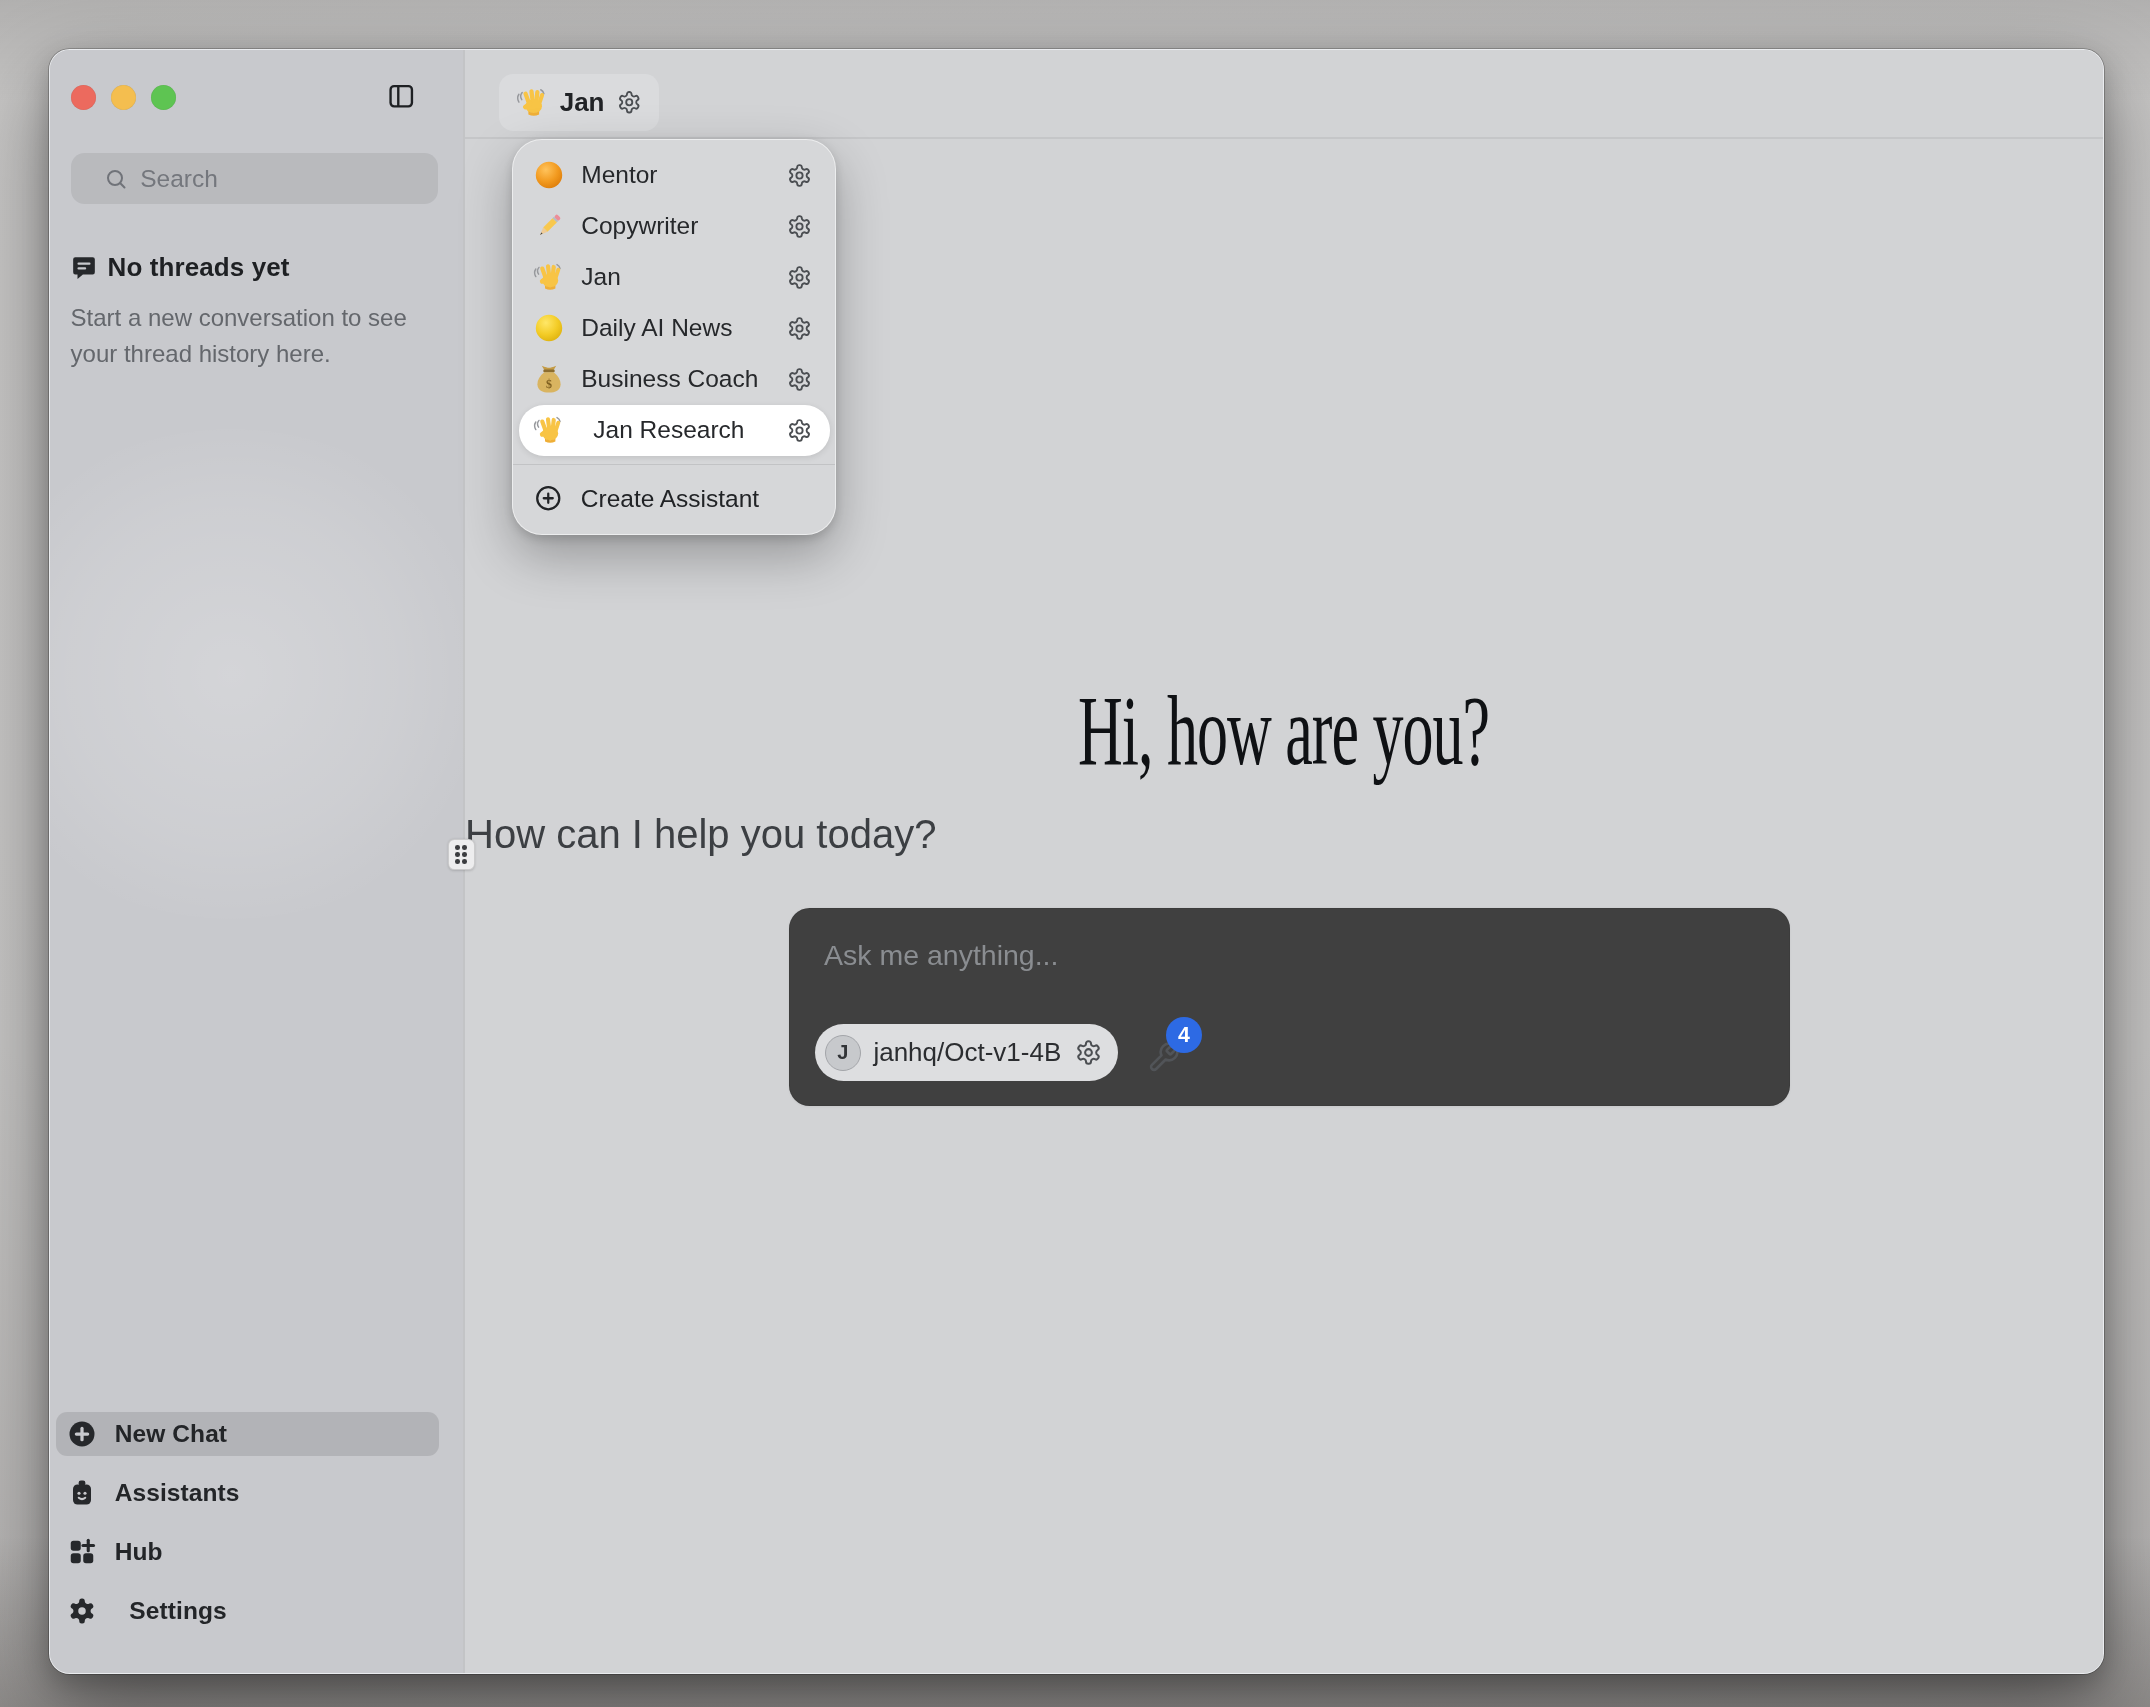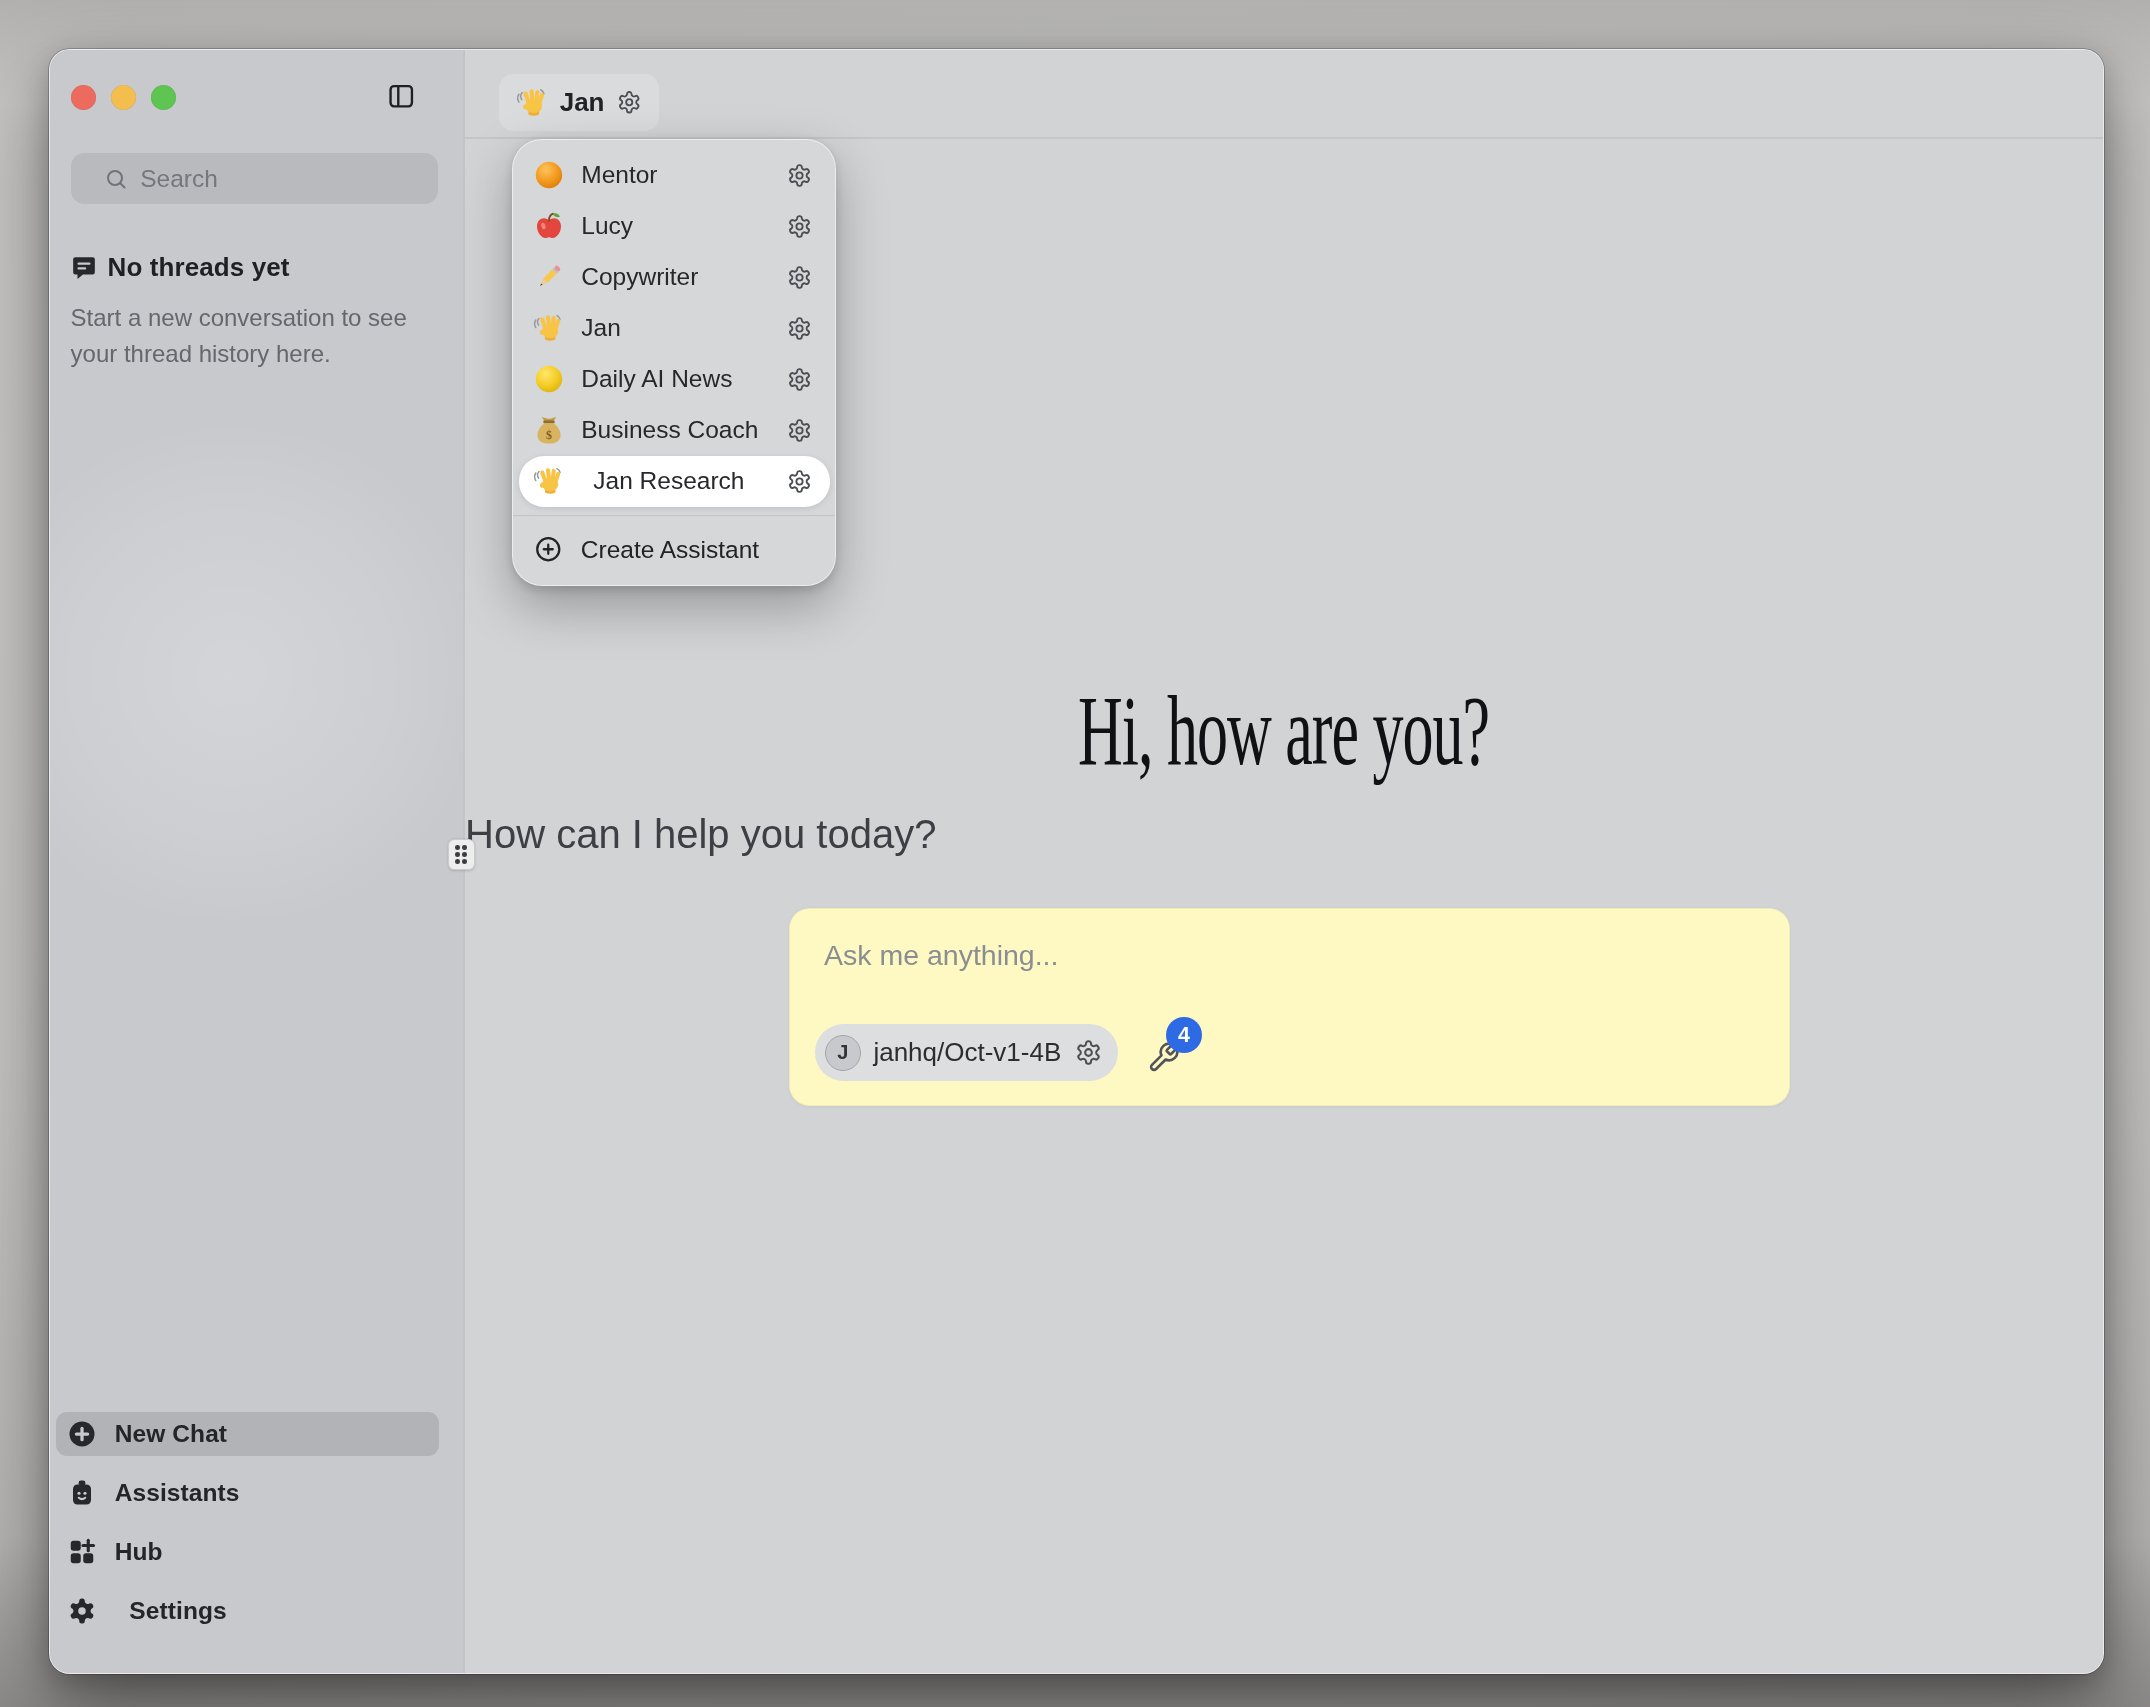--- a/index.html
+++ b/index.html
@@ -73,21 +73,21 @@
   .menu-create span{font-size:24.5px;font-weight:500;color:#212326;margin-left:18px;}
 
   
   .greeting{position:absolute;left:0;right:0;top:629px;text-align:center;line-height:103px;white-space:nowrap;}
   .greeting .inner{display:inline-block;font-family:"Liberation Serif","DejaVu Serif",serif;font-size:100px;font-weight:500;
     color:#0F1114;transform:scaleX(0.62);transform-origin:50% 50%;letter-spacing:-1.6px;}
   .subtitle{position:absolute;left:0;right:0;top:762px;text-align:left;font-size:40px;color:#3C3F43;}
 
   
   .composer{position:absolute;left:324px;top:858px;width:1001px;height:198px;box-sizing:border-box;border-radius:20.6px;
-    background:#fef9c3;border:1.6px solid rgba(0,0,0,0.055);box-shadow:0 0.8px 2.4px rgba(0,0,0,0.05);}
+    background:#404040;border:1.6px solid rgba(0,0,0,0.055);box-shadow:0 0.8px 2.4px rgba(0,0,0,0.05);}
   .placeholder{position:absolute;left:34px;top:30px;font-size:28.5px;color:#8A8D91;}
   .model-pill{position:absolute;left:24.5px;top:115px;height:57px;border-radius:28.5px;background:#DDDEE0;
     display:inline-flex;align-items:center;padding:0 16px 0 10.3px;cursor:pointer;}
   .model-avatar{width:36px;height:36px;border-radius:50%;background:#C7C9CC;border:1.6px solid #A3A5A9;box-sizing:border-box;
     display:flex;align-items:center;justify-content:center;font-size:20px;font-weight:600;color:#323437;}
   .model-name{font-size:26px;font-weight:500;color:#2B2D30;margin:0 14.2px 0 12.6px;white-space:nowrap;}
   .model-pill svg{width:27px;height:27px;color:#4B4E52;}
   .tools{position:absolute;left:357px;top:119px;width:47px;height:55px;cursor:pointer;}
   .tools svg{position:absolute;left:0;top:12.6px;width:33px;height:33px;color:#515458;}
   .tools .badge{position:absolute;left:19px;top:-11px;width:36px;height:36px;border-radius:50%;background:#2D6AE4;
@@ -289,29 +289,20 @@
           <svg class="emoji" viewBox="0 0 40 40" width="32" height="32">
               <use href="#ic-orange-ball"></use>
             </svg>
           <span class="mlabel">Mentor</span>
           <svg class="row-gear" viewBox="0 0 32 32" width="25" height="25">
               <use href="#ic-gear"></use>
             </svg>
         </div>
         <div class="menu-row">
           <svg class="emoji" viewBox="0 0 40 40" width="32" height="32">
-              <use href="#ic-apple"></use>
-            </svg>
-          <span class="mlabel">Lucy</span>
-          <svg class="row-gear" viewBox="0 0 32 32" width="25" height="25">
-              <use href="#ic-gear"></use>
-            </svg>
-        </div>
-        <div class="menu-row">
-          <svg class="emoji" viewBox="0 0 40 40" width="32" height="32">
               <use href="#ic-pencil"></use>
             </svg>
           <span class="mlabel">Copywriter</span>
           <svg class="row-gear" viewBox="0 0 32 32" width="25" height="25">
               <use href="#ic-gear"></use>
             </svg>
         </div>
         <div class="menu-row">
           <svg class="emoji" viewBox="0 0 40 40" width="32" height="32">
               <use href="#ic-wave"></use>

